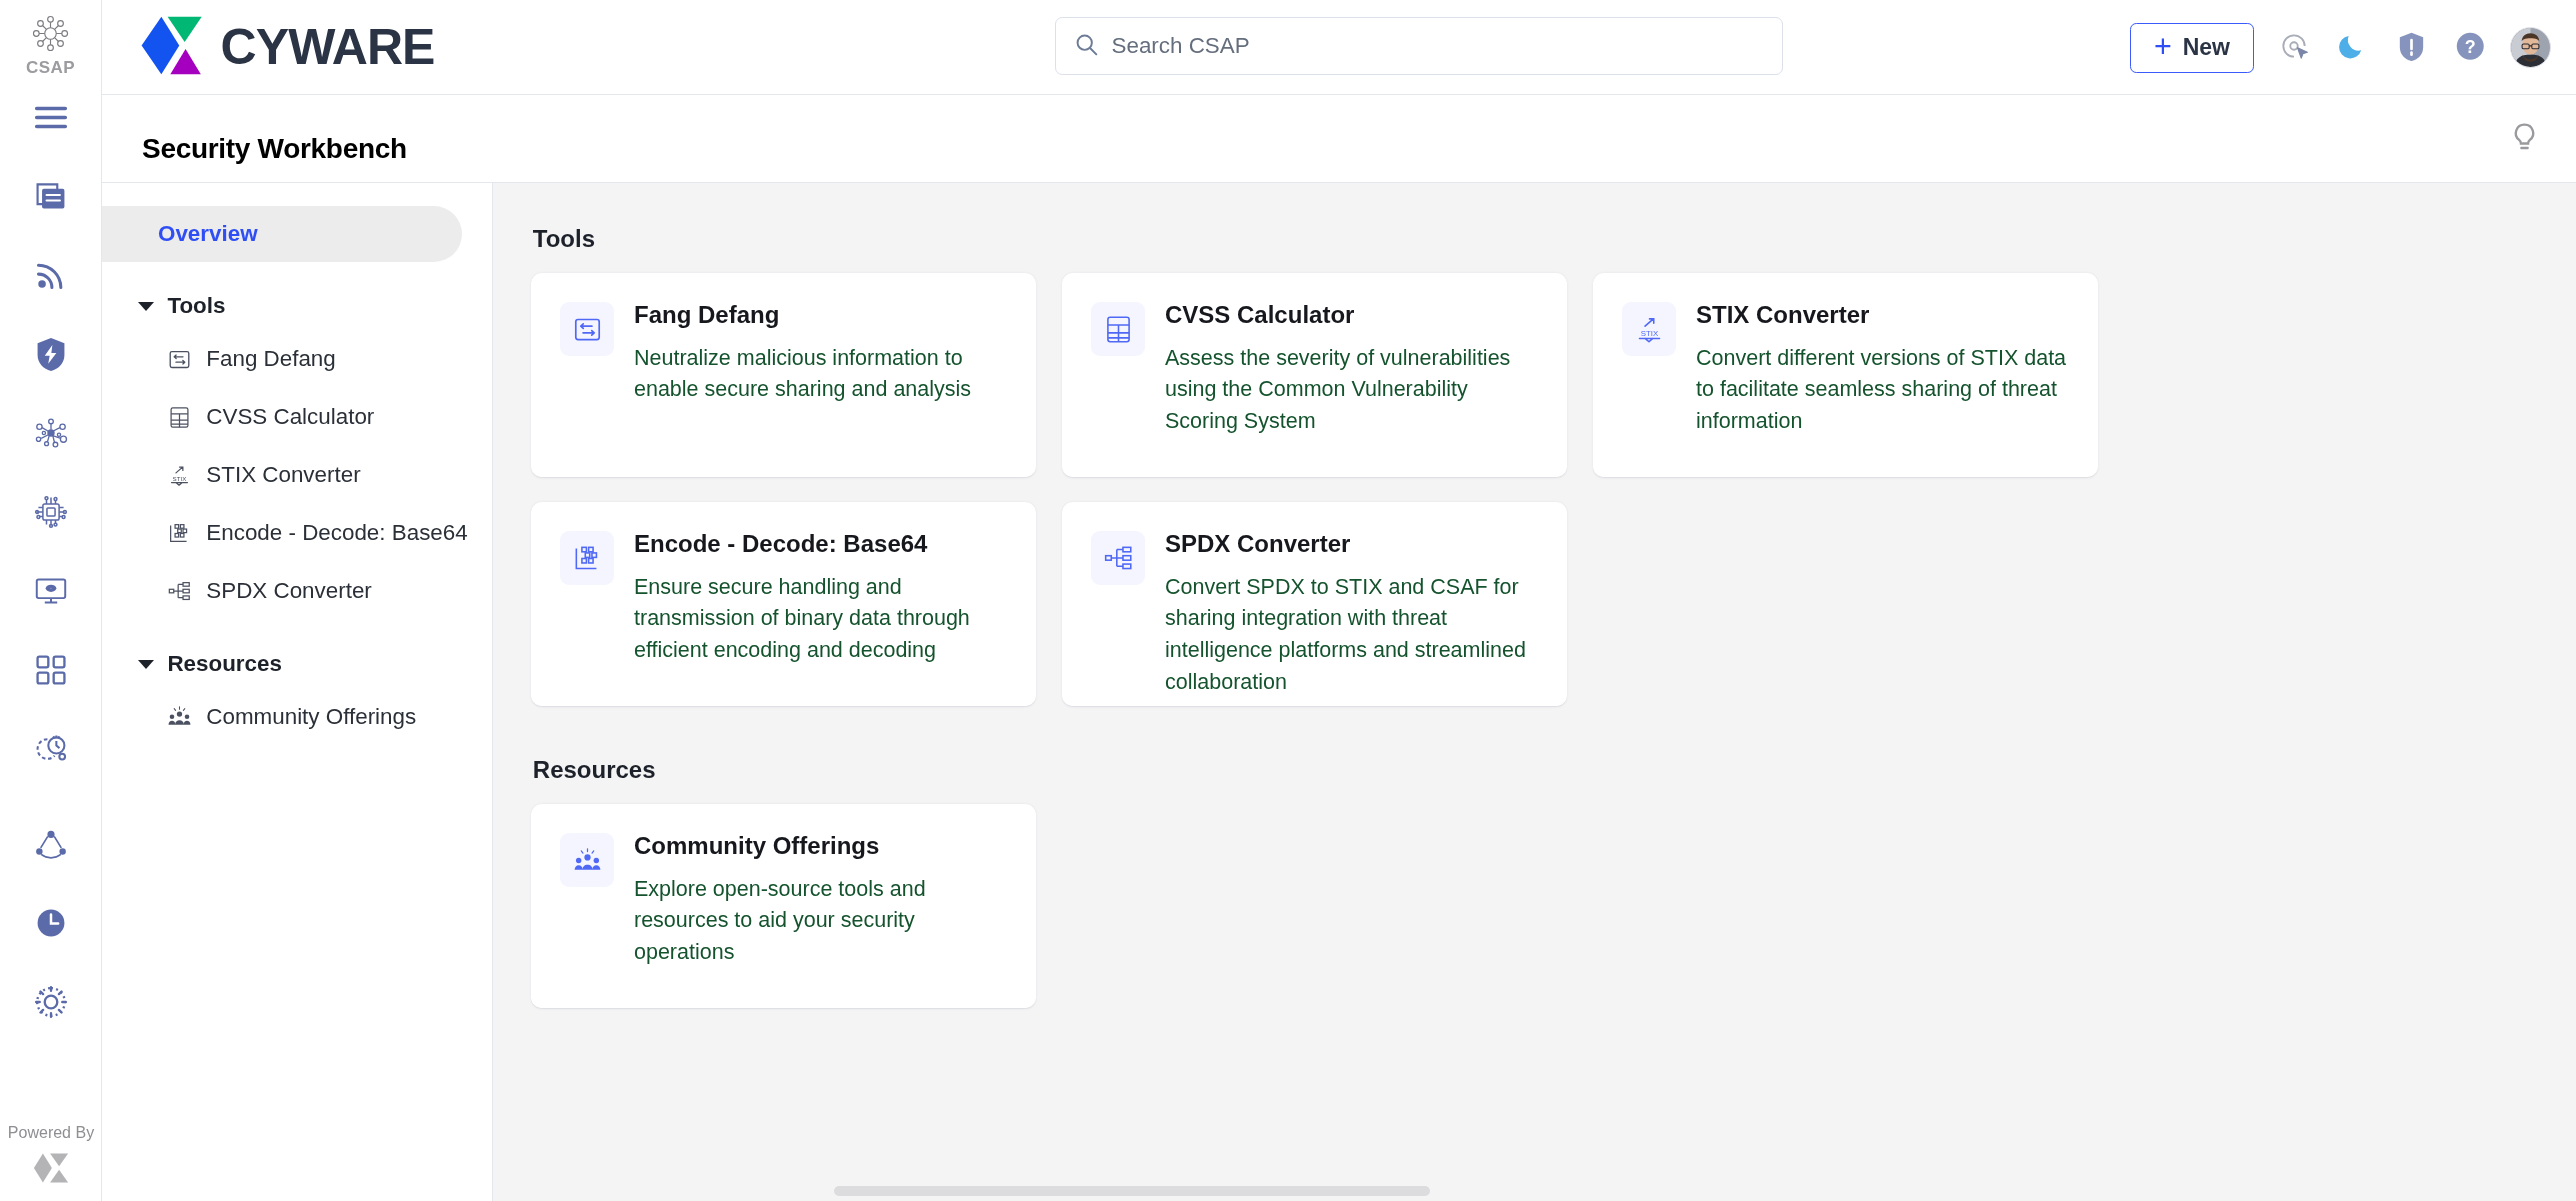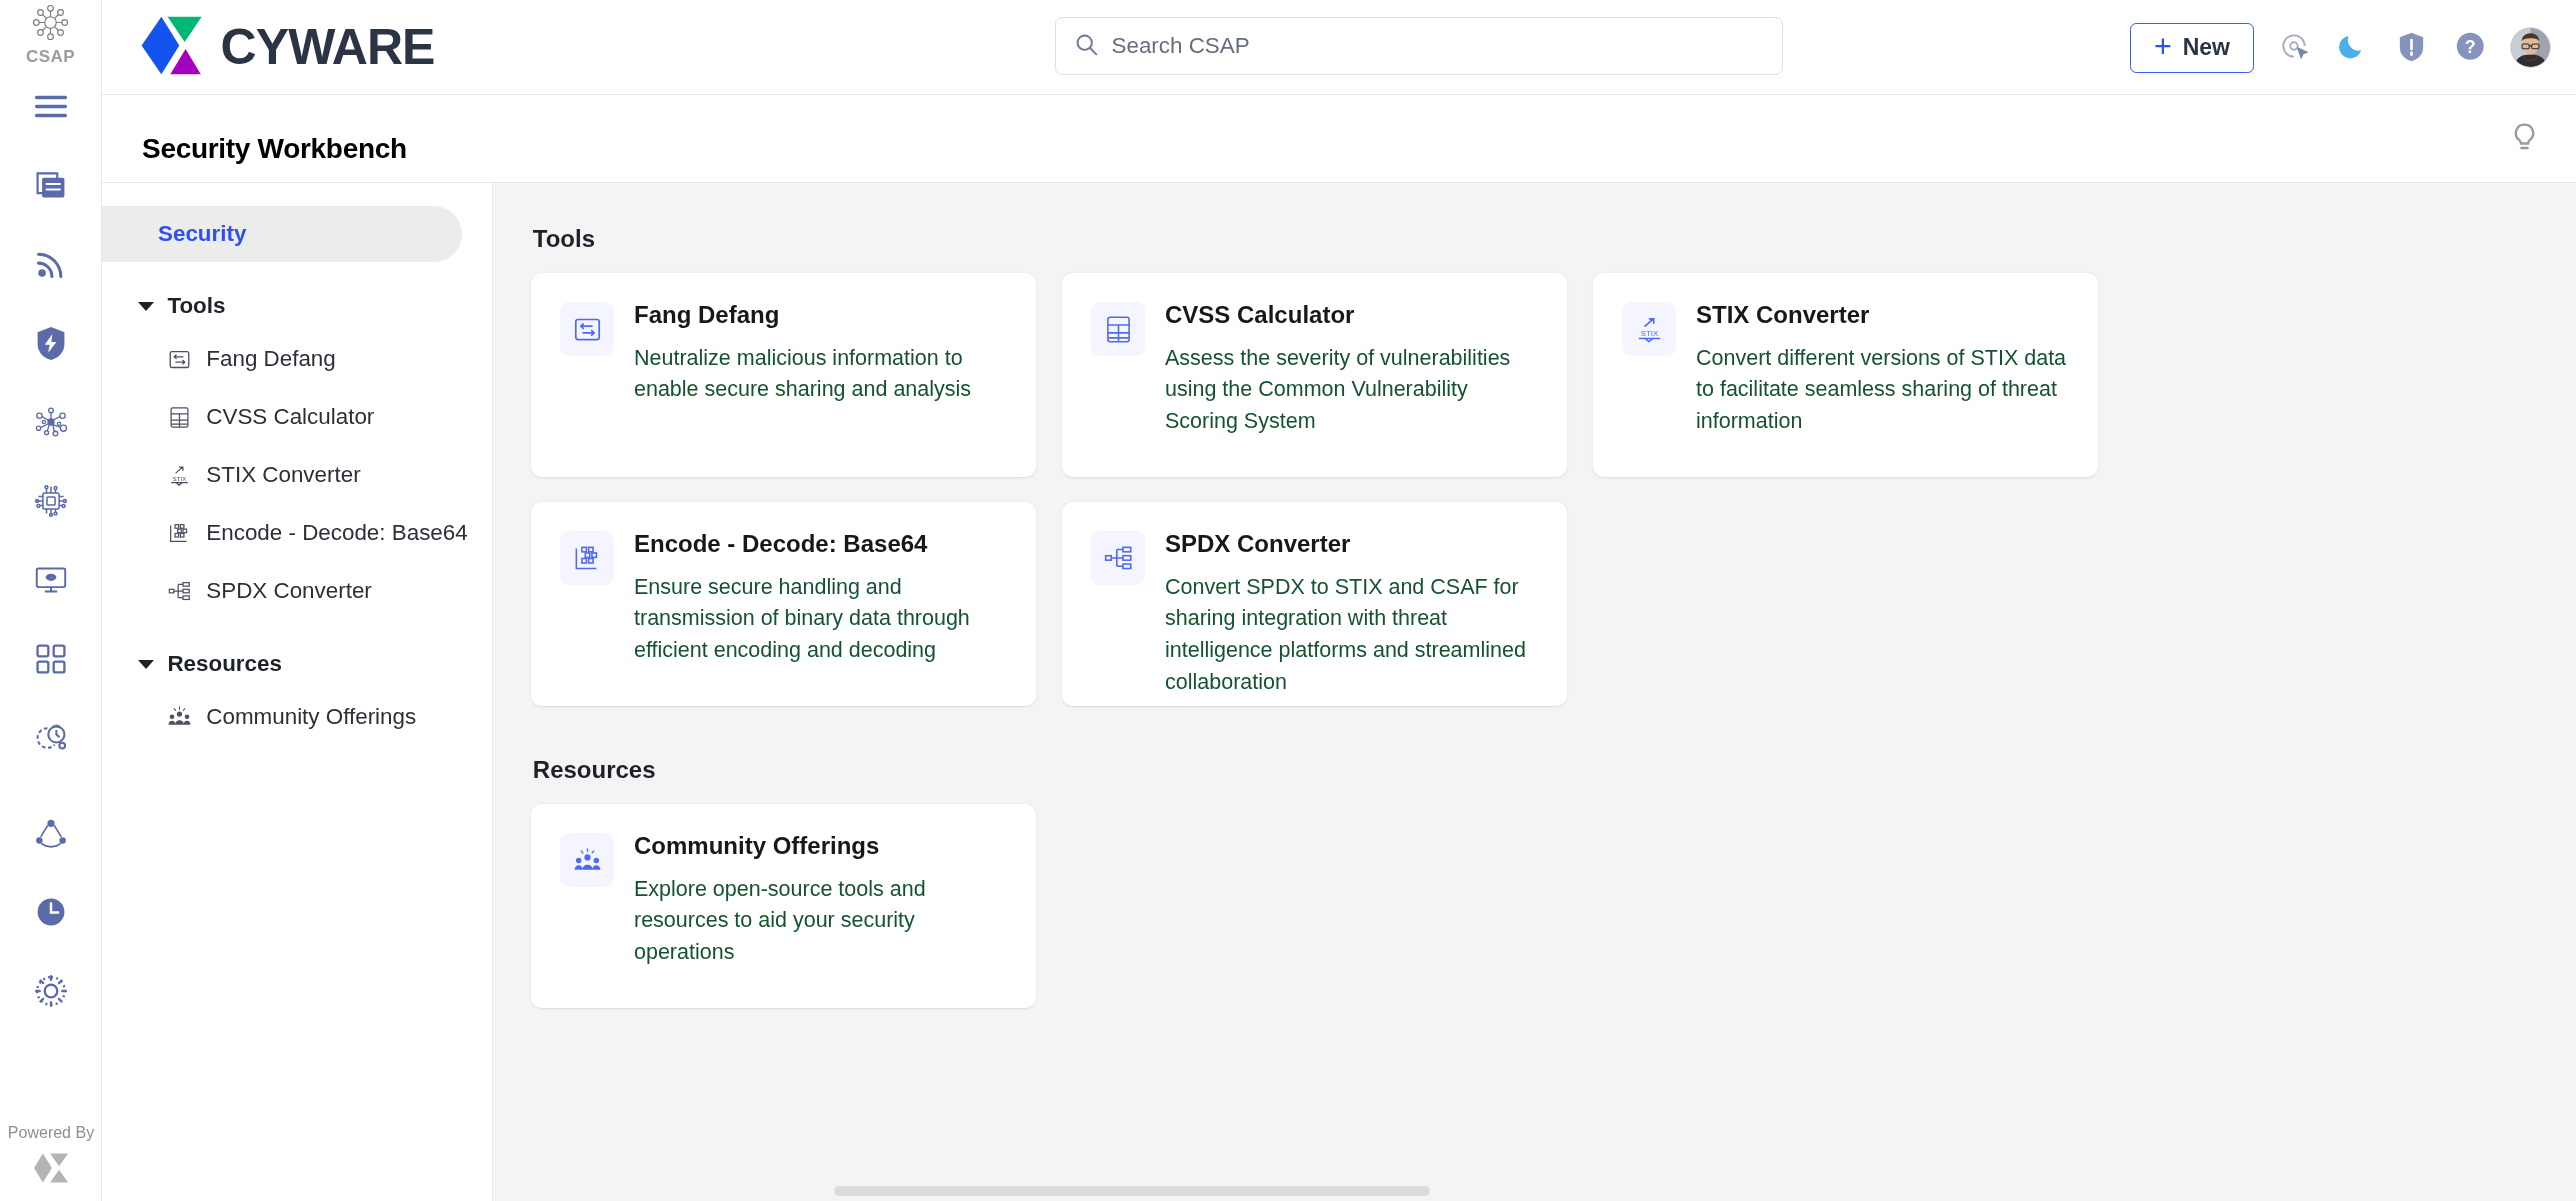--- a/index.html
+++ b/index.html
@@ -16,21 +16,21 @@
 
   
   .rail {
     width: 102px; min-width: 102px; height: 1201px;
     background: #ffffff;
     border-right: 0.9px solid #e4e7ee;
     display: flex; flex-direction: column; align-items: center;
     position: relative;
   }
   .rail-logo {
-    padding-top: 3px; display: flex; flex-direction: column;
+    padding-top: 14px; display: flex; flex-direction: column;
     align-items: center; gap: 1.8px;
   }
   .rail-logo-label {
     font-size: 17px; font-weight: 700; color: #9b9ba0; letter-spacing: 0.4px;
   }
   .rail-items { display: flex; flex-direction: column; align-items: center; width: 100%; }
   .rail-item {
     width: 102px; height: 79px;
     display: flex; align-items: center; justify-content: center;
     cursor: pointer;
@@ -481,21 +481,21 @@
           </svg>
         </span>
       </div>
     </div>
 
     <div class="body">
 
       <div class="sidebar">
 
         <div class="nav-top">
-          <span>Security</span>
+          <span>Overview</span>
         </div>
 
         <div class="nav-group-head">
           <span class="caret"></span>
           <span class="txt">Tools</span>
         </div>
 
         <div class="nav-item">
           <span class="ico">
             <svg width="23" height="23" viewBox="0 0 26 26" fill="none" stroke="#4b5160" stroke-width="1.5">

